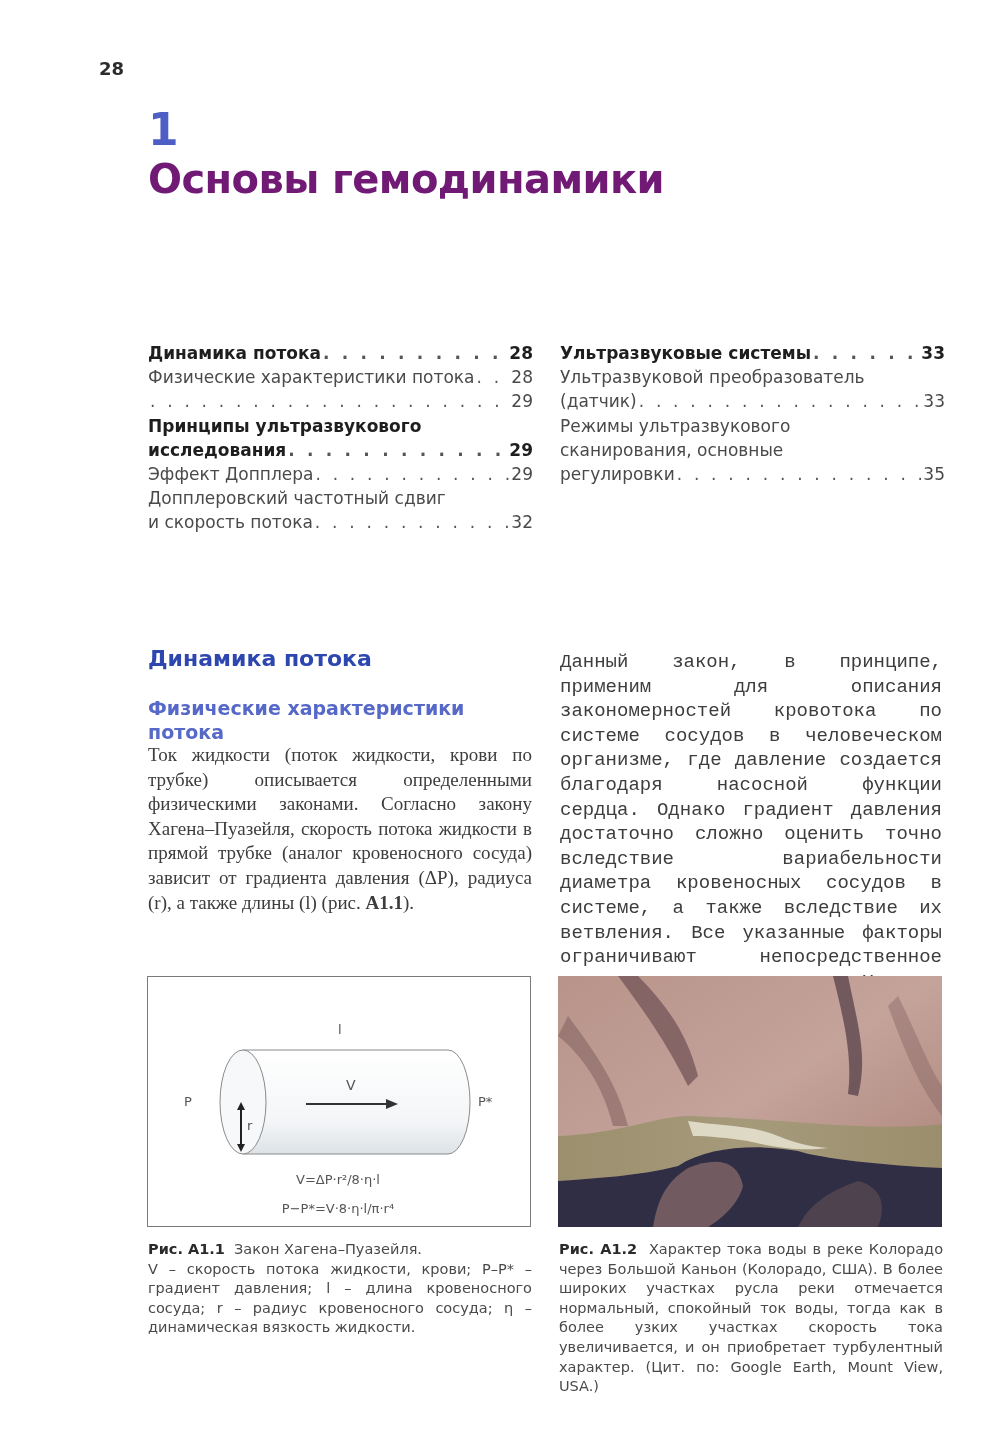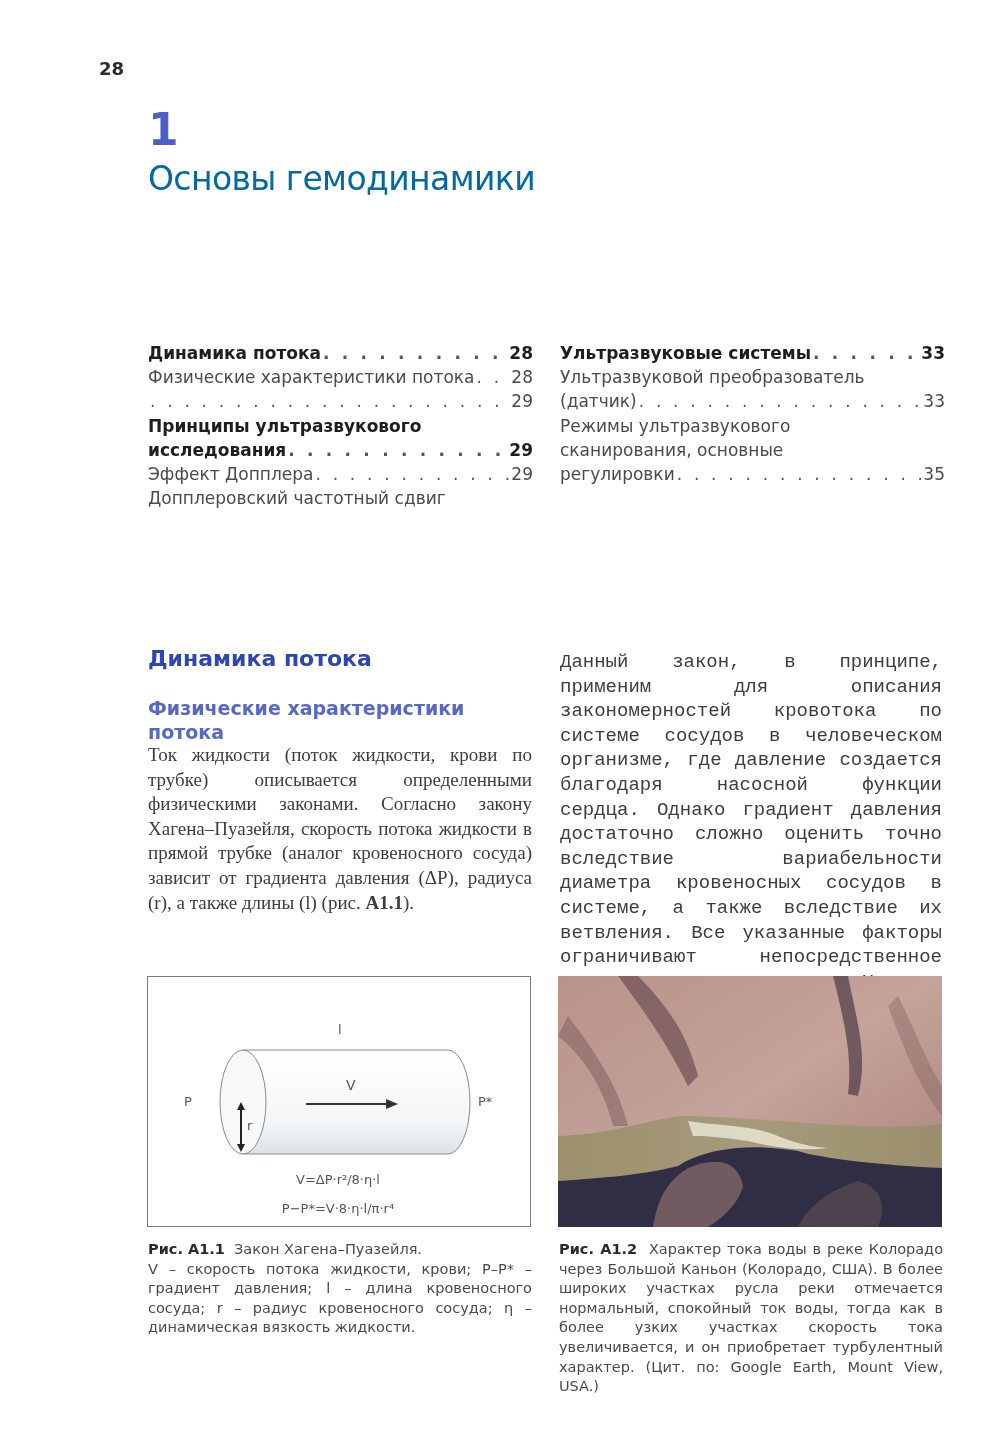--- a/index.html
+++ b/index.html
@@ -3,21 +3,21 @@
 <meta charset="utf-8">
 <style>
   html, body { margin:0; padding:0; background:#fff; }
   body { width:1000px; height:1447px; position:relative; overflow:hidden; color:#3a3a3a; }
   .abs { position:absolute; }
   .sans { font-family:"DejaVu Sans", "Liberation Sans", sans-serif; }
   .serif { font-family:"Liberation Serif", "DejaVu Serif", serif; }
 
   #page-number { left:99px; top:58px; font-size:18px; font-weight:bold; color:#2b2b2b; }
   #chapter-num { left:148px; top:104px; font-size:44px; font-weight:bold; color:#4d5fc4; line-height:52px; }
-  #chapter-title { left:148px; top:160px; font-size:33px; font-weight:normal; color:#0369a1; line-height:38px; letter-spacing:-0.6px; }
+  #chapter-title { left:148px; top:160px; font-size:40px; font-weight:bold; color:#701a75; line-height:38px; letter-spacing:-0.6px; }
   #chapter-title div { white-space:nowrap; }
 
   .toc { top:341px; width:385px; font-size:17px; line-height:24.2px; color:#4a4a4a; }
   .toc .entry { display:block; }
   .toc .row { display:flex; align-items:baseline; white-space:nowrap; }
   .toc .row .lbl { flex:0 0 auto; }
   .toc .row .dots { flex:1 1 auto; overflow:hidden; letter-spacing:3.2px; color:#555; margin:0 2px; }
   .toc .row .dots::before { content:". . . . . . . . . . . . . . . . . . . . . . . . . . . . . . . . . . . . . . . . . . . . . . . . . . . . . . . . . . . . . . . . . ."; }
   .toc .row .pg { flex:0 0 auto; }
   .toc .bold { font-weight:bold; color:#1e1e1e; }
@@ -80,20 +80,25 @@
   </div>
   <div class="entry">
     <div class="row">
         <span class="lbl">Эффект Допплера</span>
         <span class="dots"></span>
         <span class="pg">29</span>
       </div>
   </div>
   <div class="entry">
     <div>Допплеровский частотный сдвиг</div>
+    <div class="row">
+        <span class="lbl">и скорость потока</span>
+        <span class="dots"></span>
+        <span class="pg">32</span>
+      </div>
   </div>
 </div>
 
 <div id="toc-right" class="abs toc sans">
   <div class="entry bold">
     <div class="row">
         <span class="lbl">Ультразвуковые системы</span>
         <span class="dots"></span>
         <span class="pg">33</span>
       </div>

